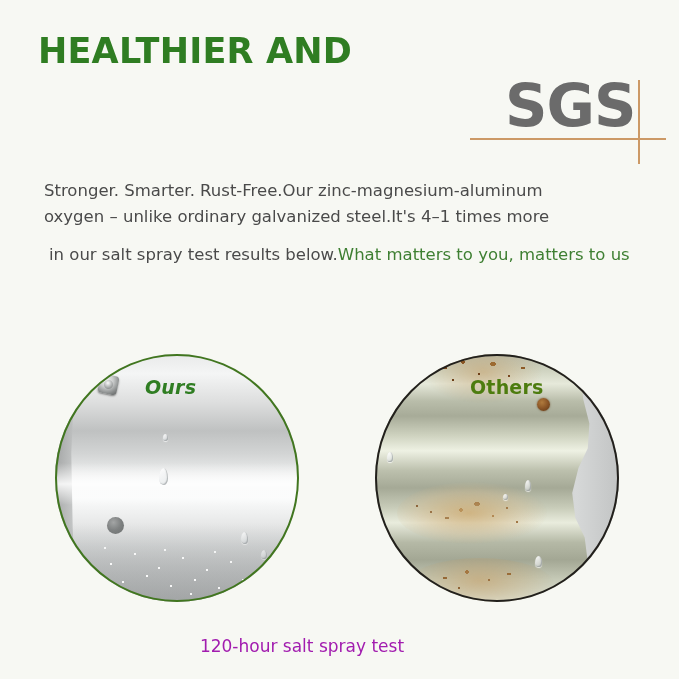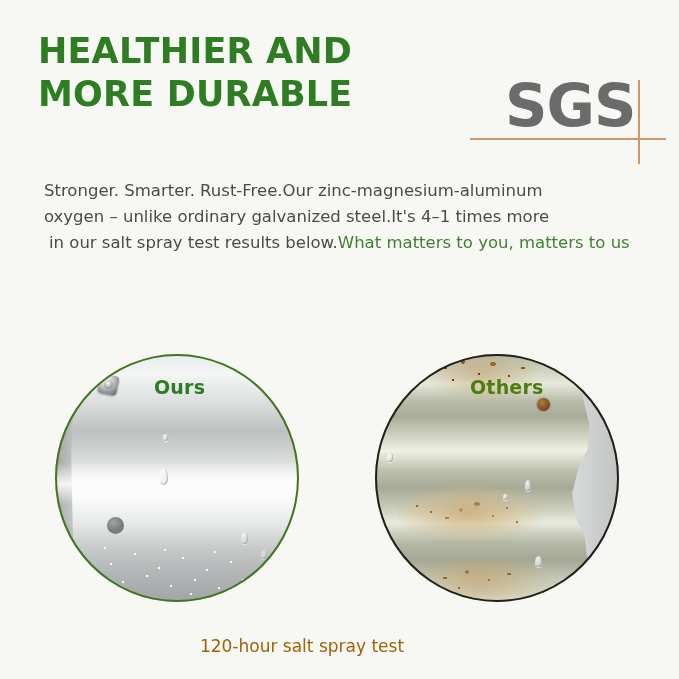--- a/index.html
+++ b/index.html
@@ -88,20 +88,21 @@
     line-height: 26px;
     color: #4a4a4a;
     font-family: "DejaVu Sans", "Liberation Sans", sans-serif;
   }
   .body-copy .bc-line {
     display: block;
     white-space: nowrap;
   }
   .body-copy .bc-line.indent {
     padding-left: 5px;
+    margin-top: 12px;
   }
   .body-copy .tagline {
     color: #3e7f32;
   }
 
   
   .compare {
     position: absolute;
     left: 0;
     top: 352px;
@@ -308,48 +309,48 @@
   
   .sample-label {
     position: absolute;
     top: 24px;
     font-size: 19px;
     font-weight: 700;
     letter-spacing: .2px;
     font-family: "DejaVu Sans", "Liberation Sans", sans-serif;
   }
   .label-ours {
-    left: 154px;
+    left: 145px;
     color: #2f7d22;
+    font-style: italic;
   }
   .label-others {
     left: 470px;
     color: #4d7c0f;
   }
 
   
   .caption {
     position: absolute;
     left: 0;
     top: 636px;
     width: 604px;
     text-align: center;
     font-size: 17px;
-    color: #a16207;
+    color: #a21caf;
     font-family: "DejaVu Sans", "Liberation Sans", sans-serif;
   }
 </style>
 </head>
 <body>
 
 <div class="page">
 
   <div class="headline">
     <span class="hl-line">HEALTHIER AND</span>
-    <span class="hl-line">MORE DURABLE</span>
   </div>
 
   <div class="sgs-logo">
     <div class="sgs-hline"></div>
     <div class="sgs-vline"></div>
     <div class="sgs-text">SGS</div>
   </div>
 
   <div class="body-copy">
     <span class="bc-line">Stronger. Smarter. Rust-Free.Our zinc-magnesium-aluminum</span>

